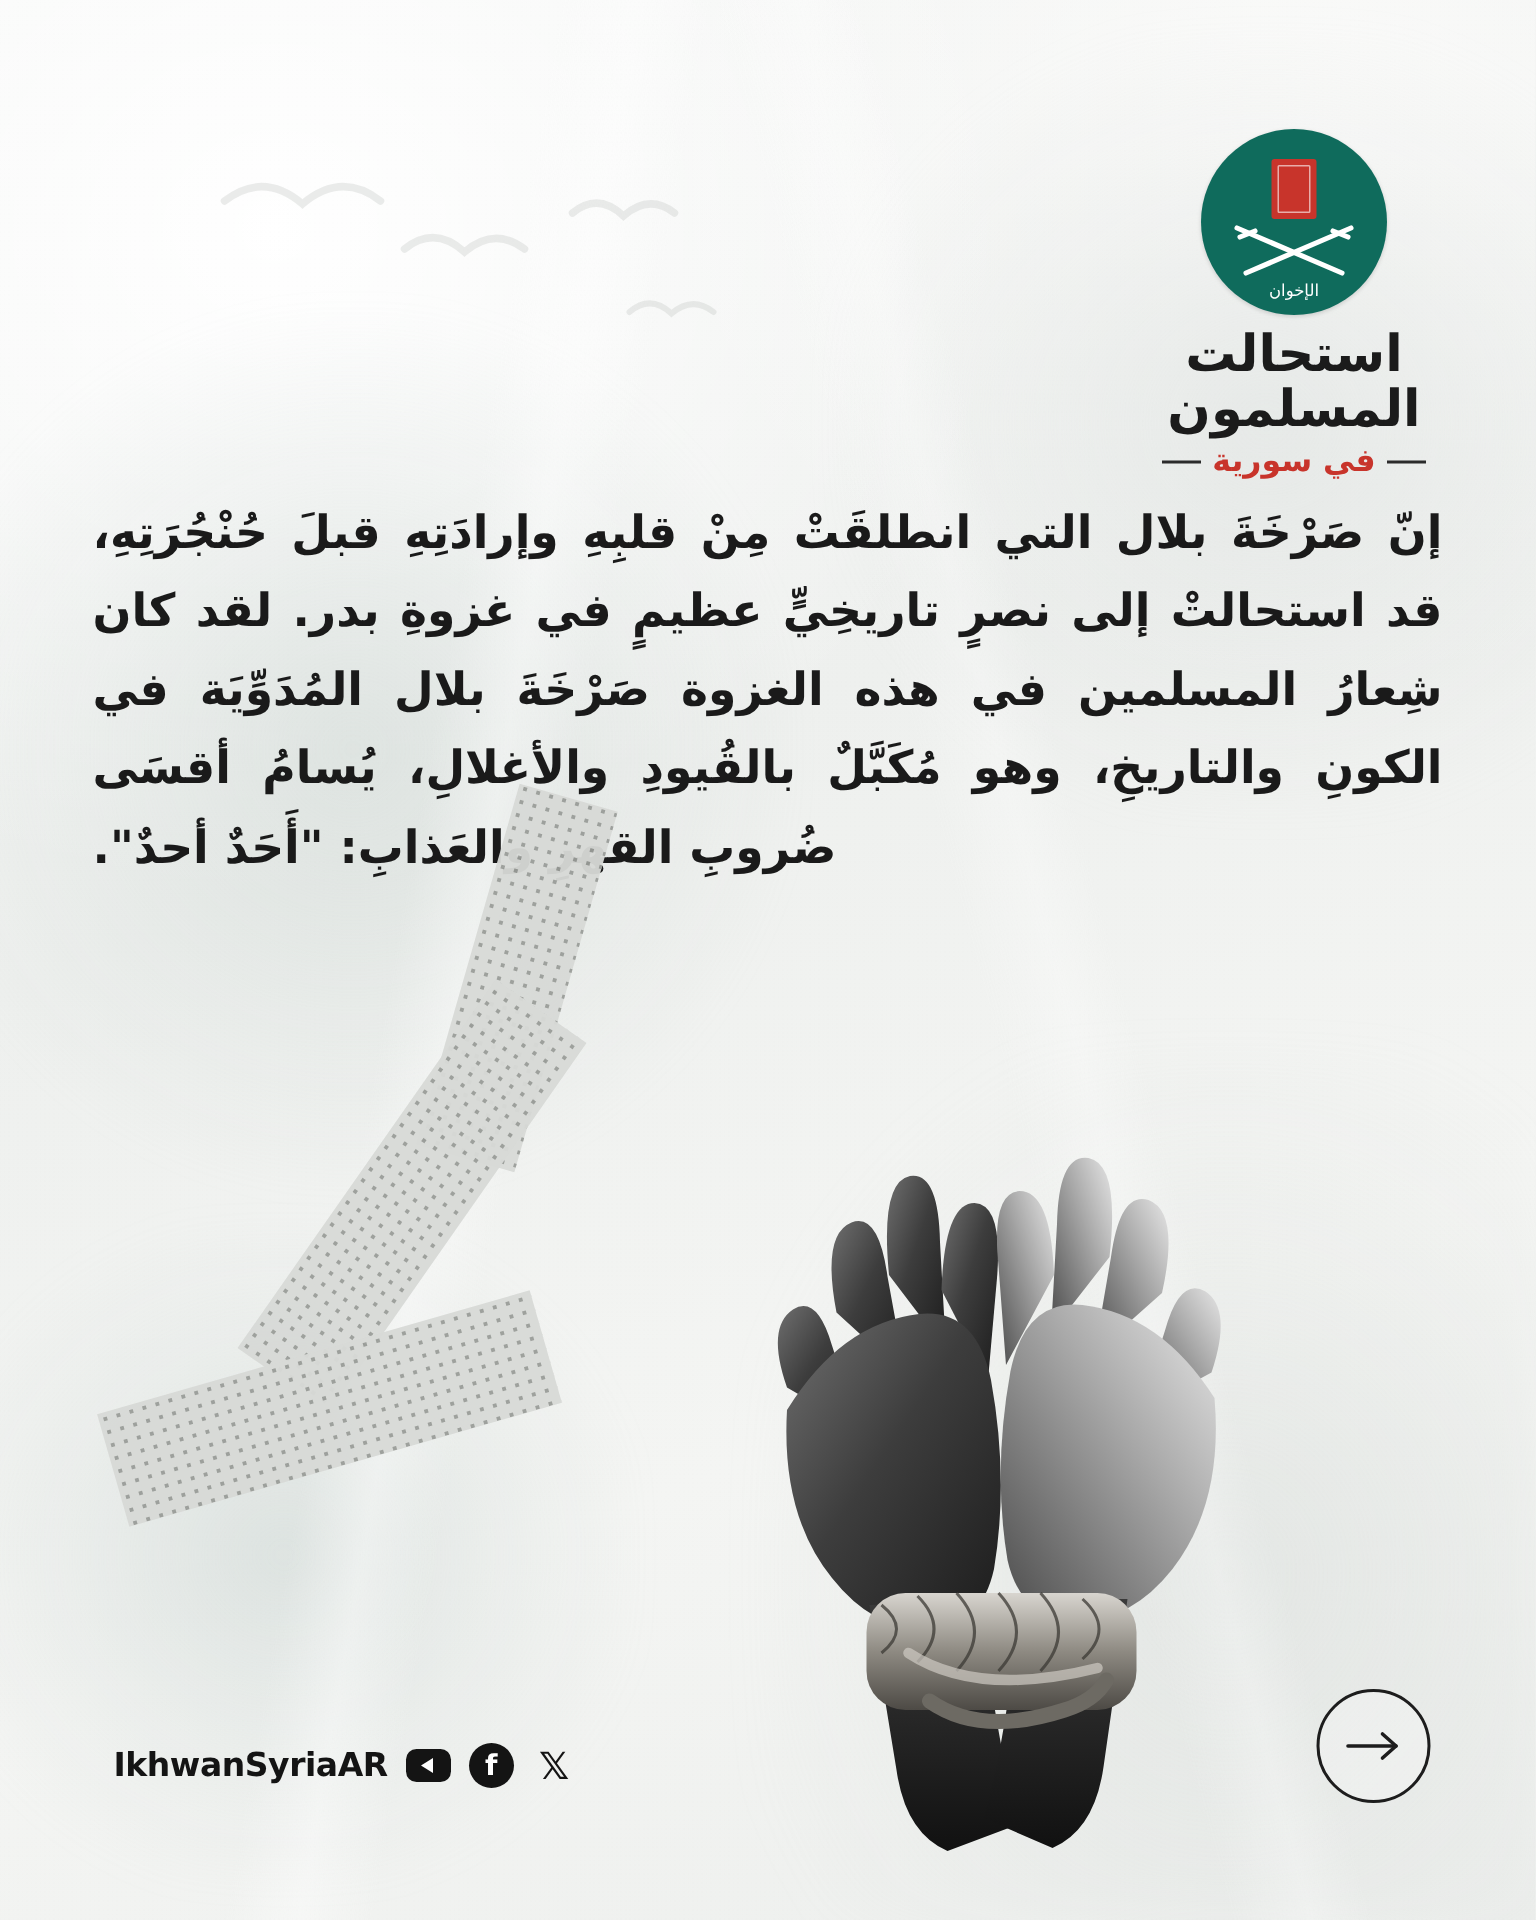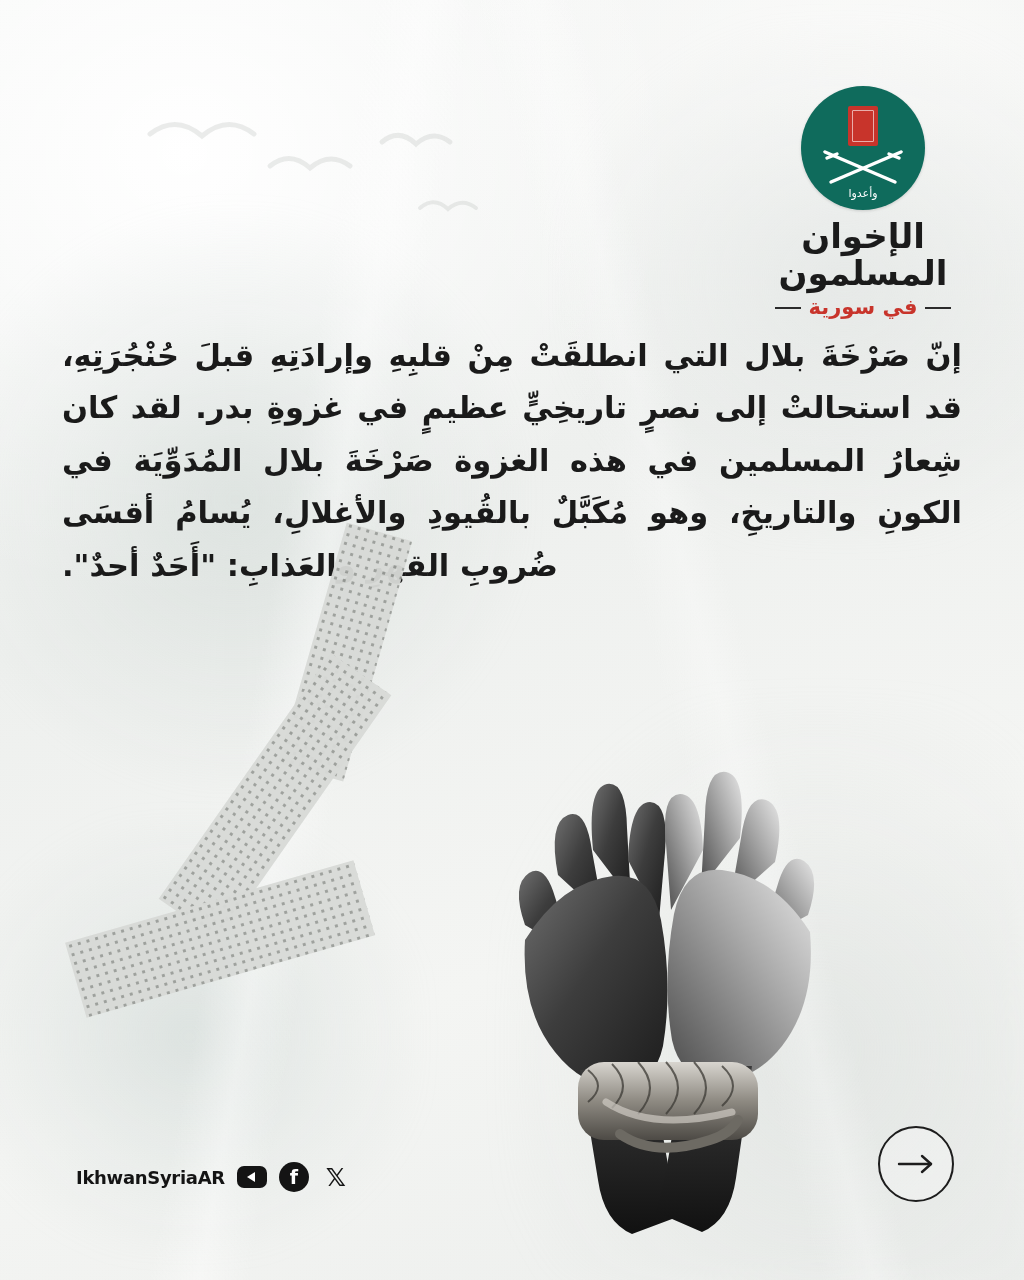--- a/index.html
+++ b/index.html
@@ -275,21 +275,21 @@
   }
   .icon-rounded .tri {
     width: 0; height: 0;
     border-top: 5px solid transparent;
     border-bottom: 5px solid transparent;
     border-right: 8px solid #ffffff;
     margin-right: 1px;
   }
   .handle {
     direction: ltr;
-    font-size: 18px;
+    font-size: 22px;
     font-weight: bold;
     color: #141414;
     margin-left: 6px;
     letter-spacing: -.3px;
   }
 
   
   .next-arrow {
     position: absolute;
     right: 70px;
@@ -328,23 +328,23 @@
     <div class="logo-emblem">
       <div class="logo-quran"></div>
       <svg class="logo-swords" viewBox="0 0 92 40">
         <g stroke="#ffffff" stroke-width="3.4" stroke-linecap="round" fill="none">
           <path d="M8 4 L78 34"></path>
           <path d="M84 4 L14 34"></path>
           <path d="M10 10 L20 6"></path>
           <path d="M82 10 L72 6"></path>
         </g>
       </svg>
-      <div class="logo-motto">وأعدوا</div>
+      <div class="logo-motto">الإخوان</div>
     </div>
-    <div class="logo-word">الإخوان المسلمون</div>
+    <div class="logo-word">استحالت المسلمون</div>
     <div class="logo-sub">في سورية</div>
   </div>
 
   <div class="quote">إنّ صَرْخَةَ بلال التي انطلقَتْ مِنْ قلبِهِ وإرادَتِهِ قبلَ حُنْجُرَتِهِ، قد استحالتْ إلى نصرٍ تاريخِيٍّ عظيمٍ في غزوةِ بدر. لقد كان شِعارُ المسلمين في هذه الغزوة صَرْخَةَ بلال المُدَوِّيَة في الكونِ والتاريخِ، وهو مُكَبَّلٌ بالقُيودِ والأغلالِ، يُسامُ أقسَى ضُروبِ القهرِ والعَذابِ: "أَحَدٌ أحدٌ".</div>
 
   <div class="strips">
     <div class="strip strip-1"></div>
     <div class="strip strip-2"></div>
     <div class="strip strip-3"></div>
   </div>

